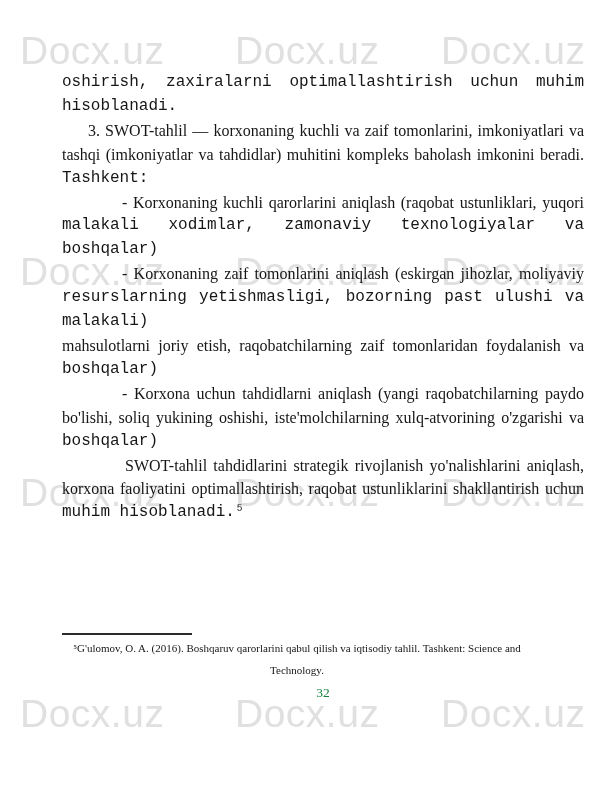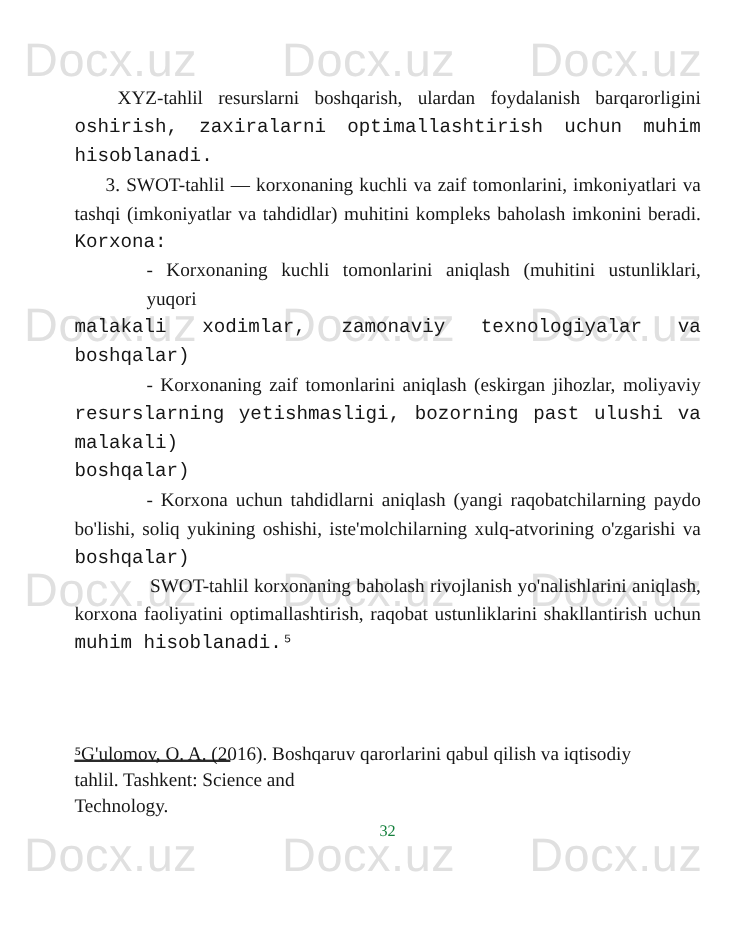--- a/index.html
+++ b/index.html
@@ -20,22 +20,22 @@
     position:absolute; left:62px; top:71px; width:522px; z-index:1;
     font-size:16px; line-height:23.9px; color:#161616;
   }
   .bline { text-align:justify; text-align-last:justify; }
   .bline.final { text-align-last:auto;font-family:Liberation Mono, monospace; }
   .footnote-sep {
     position:absolute; left:62px; top:633px; width:130px; height:2px;
     background:#2b2b2b; z-index:1;
   }
   .footnote {
-    position:absolute; left:62px; top:618px; width:470px; z-index:1;
-    font-size:16px; line-height:22px; color:#161616; text-align:left;
+    position:absolute; left:62px; top:637px; width:470px; z-index:1;
+    font-size:11px; line-height:22px; color:#161616; text-align:center;
   }
   .page-number {
     position:absolute; left:62px; top:685px; width:522px; z-index:1;
     font-size:13.5px; color:#15803d; text-align:center;
   }
 </style>
 </head>
 <body>
 
 <div class="page">
@@ -48,46 +48,46 @@
       <span class="watermark" style="left: 441px; top: 252px; color: rgb(224, 224, 224);">Docx.uz</span>
       <span class="watermark" style="left: 20px; top: 473px; color: rgb(224, 224, 224);">Docx.uz</span>
       <span class="watermark" style="left: 235px; top: 473px; color: rgb(224, 224, 224);">Docx.uz</span>
       <span class="watermark" style="left: 441px; top: 473px; color: rgb(224, 224, 224);">Docx.uz</span>
       <span class="watermark" style="left: 20px; top: 694px; color: rgb(224, 224, 224);">Docx.uz</span>
       <span class="watermark" style="left: 235px; top: 694px; color: rgb(224, 224, 224);">Docx.uz</span>
       <span class="watermark" style="left: 441px; top: 694px; color: rgb(224, 224, 224);">Docx.uz</span>
     </div>
   <div class="body-text">
       <div>
-        <div class="bline" style="padding-left: 36px;">XYZ-tahlil  resurslarni  boshqarish,  ulardan  foydalanish  barqarorligini</div>
         <div class="bline final">oshirish, zaxiralarni optimallashtirish uchun muhim hisoblanadi.</div>
       </div>
       <div>
         <div class="bline" style="padding-left: 26px;">3. SWOT-tahlil — korxonaning kuchli va zaif tomonlarini, imkoniyatlari va</div>
         <div class="bline">tashqi (imkoniyatlar va tahdidlar) muhitini kompleks baholash imkonini beradi.</div>
-        <div class="bline final">Korxona:</div>
+        <div class="bline final">Tashkent:</div>
       </div>
       <div>
-        <div class="bline" style="padding-left: 60px;">- Korxonaning kuchli tomonlarini aniqlash (muhitini ustunliklari, yuqori</div>
+        <div class="bline" style="padding-left: 60px;">- Korxonaning kuchli qarorlarini aniqlash (raqobat ustunliklari, yuqori</div>
         <div class="bline final">malakali xodimlar, zamonaviy texnologiyalar va boshqalar)</div>
       </div>
       <div>
         <div class="bline" style="padding-left: 60px;">- Korxonaning zaif tomonlarini aniqlash (eskirgan jihozlar, moliyaviy</div>
         <div class="bline final">resurslarning yetishmasligi, bozorning past ulushi va malakali)</div>
       </div>
       <div>
+        <div class="bline">mahsulotlarni joriy etish, raqobatchilarning zaif tomonlaridan foydalanish va</div>
         <div class="bline final">boshqalar)</div>
       </div>
       <div>
         <div class="bline" style="padding-left: 60px;">- Korxona uchun tahdidlarni aniqlash (yangi raqobatchilarning paydo</div>
         <div class="bline">bo'lishi, soliq yukining oshishi, iste'molchilarning xulq-atvorining o'zgarishi va</div>
         <div class="bline final">boshqalar)</div>
       </div>
       <div>
-        <div class="bline" style="padding-left: 63px;">SWOT-tahlil korxonaning baholash rivojlanish yo'nalishlarini aniqlash,</div>
+        <div class="bline" style="padding-left: 63px;">SWOT-tahlil tahdidlarini strategik rivojlanish yo'nalishlarini aniqlash,</div>
         <div class="bline">korxona faoliyatini optimallashtirish, raqobat ustunliklarini shakllantirish uchun</div>
         <div class="bline final">muhim hisoblanadi.⁵</div>
       </div>
     </div>
   <div class="footnote-sep"></div>
   <div class="footnote">
       <div>⁵G'ulomov, O. A. (2016). Boshqaruv qarorlarini qabul qilish va iqtisodiy tahlil. Tashkent: Science and</div>
       <div>Technology.</div>
     </div>
   <div class="page-number">32</div>

